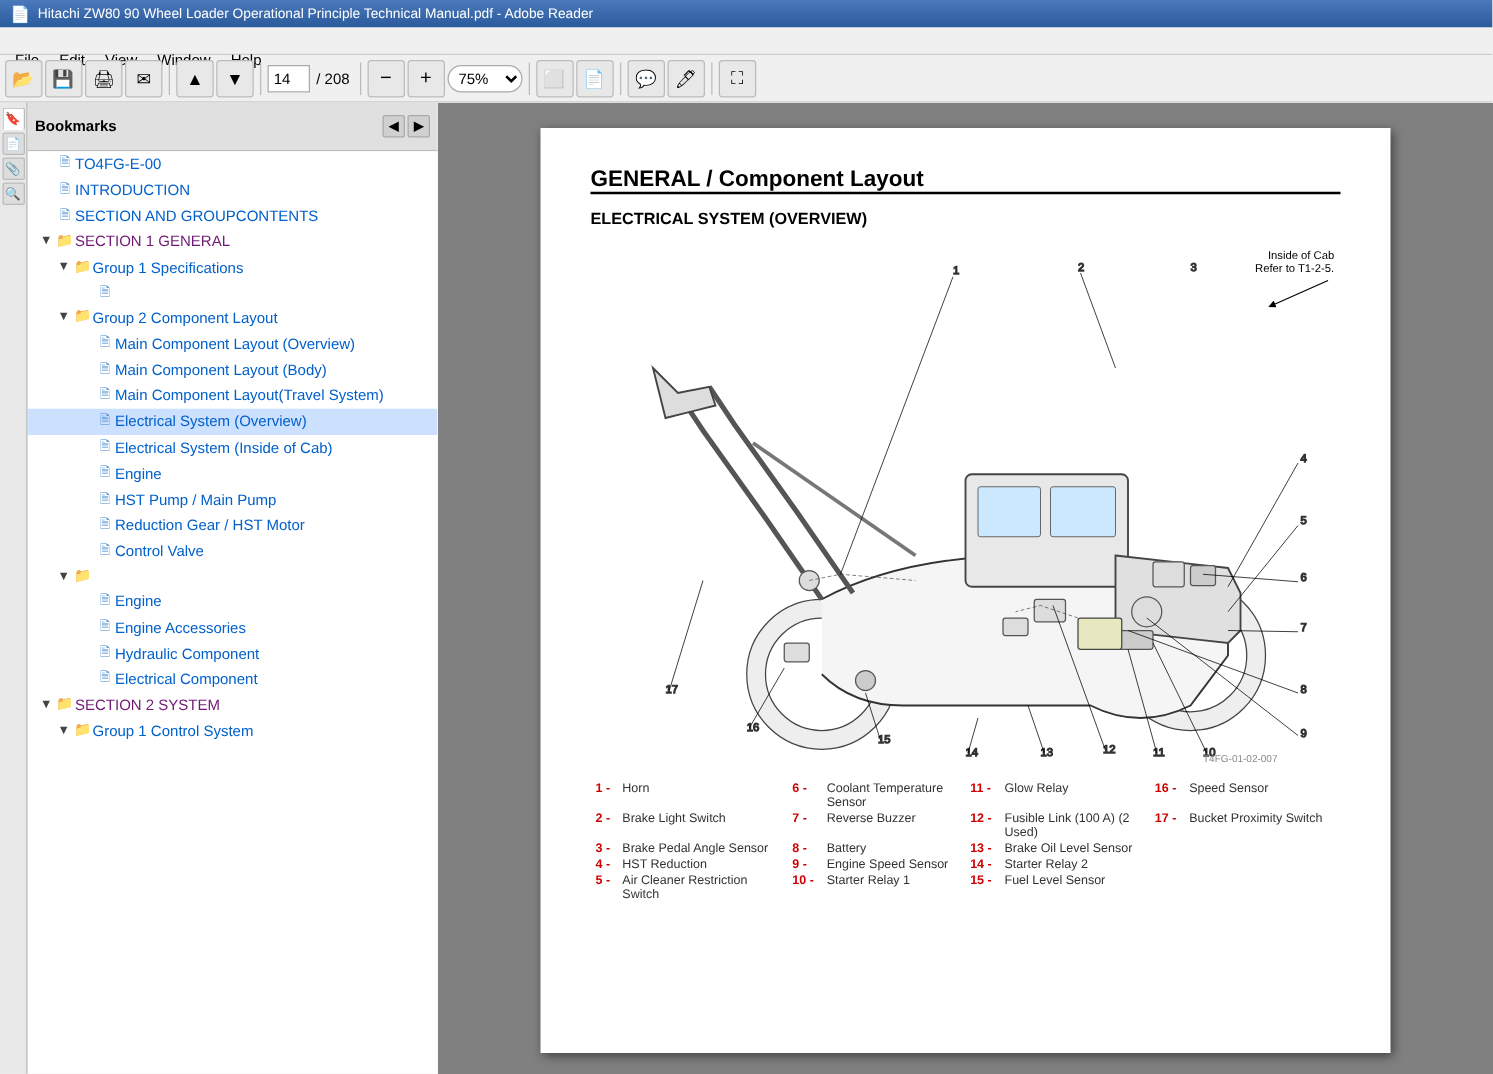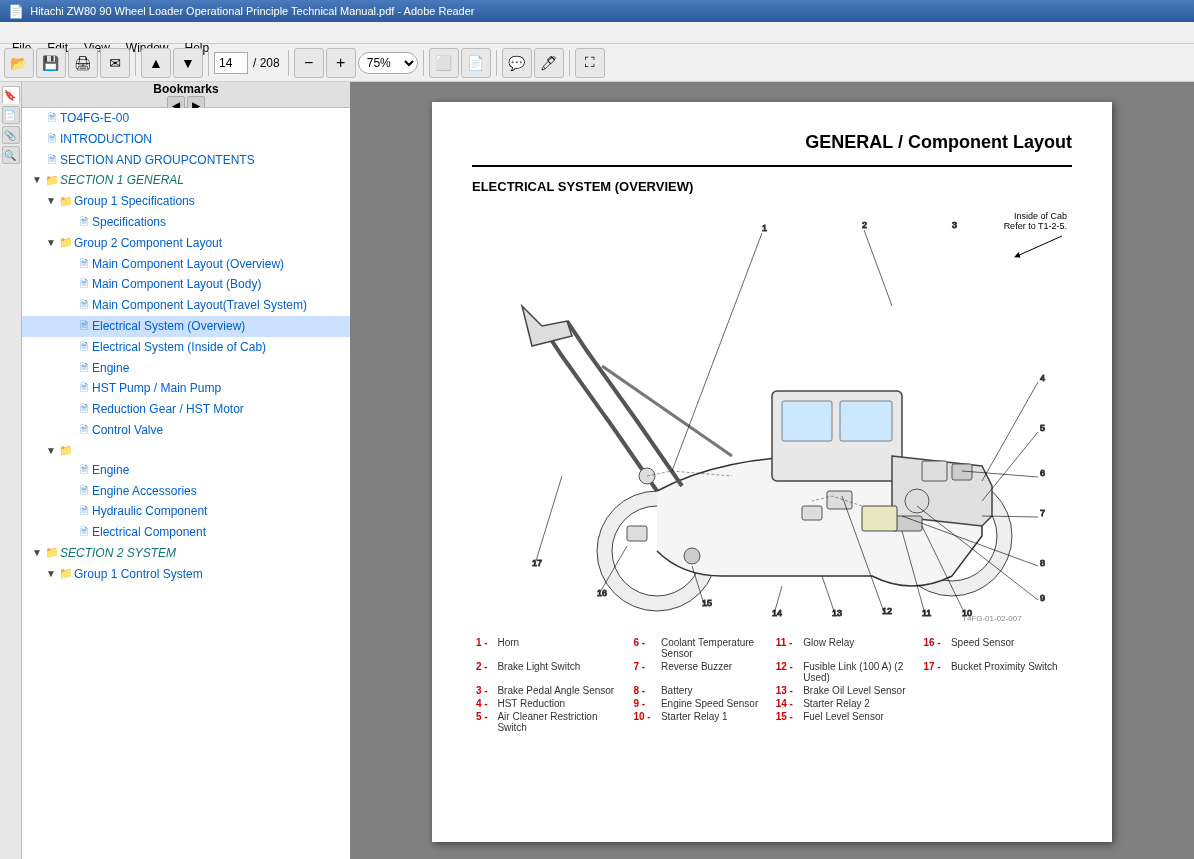--- a/index.html
+++ b/index.html
@@ -92,28 +92,27 @@
     #bookmarks-panel {
       margin-left: 22px;
       width: 328px;
       height: 100%;
       display: flex;
       flex-direction: column;
     }
     #bookmarks-header {
       background: #e0e0e0;
       border-bottom: 1px solid #bbb;
-      height: 26px;
+      height: 39px;
       display: flex;
       align-items: center;
       justify-content: space-between;
       padding: 0 6px;
       font-weight: bold;
       font-size: 12px;
-      flex-direction: column;
     }
     .bm-nav-btns { display: flex; gap: 2px; }
     .bm-nav-btn {
       width: 18px; height: 18px;
       background: #d0d0d0;
       border: 1px solid #aaa;
       border-radius: 2px;
       display: flex; align-items: center; justify-content: center;
       cursor: pointer;
       font-size: 10px;
@@ -135,21 +134,21 @@
       display: flex;
       align-items: flex-start;
       padding: 2px 4px;
       cursor: pointer;
       line-height: 1.4;
     }
     .tree-item.selected { background: #cce0ff; }
     .tree-toggle { width: 14px; height: 14px; display: inline-flex; align-items: center; justify-content: center; font-size: 10px; color: #444; flex-shrink: 0; margin-top: 1px; }
     .tree-icon { width: 16px; height: 14px; display: inline-flex; align-items: center; justify-content: center; flex-shrink: 0; margin-top: 1px; }
     .tree-label { color: #0060cc; flex: 1; }
-    .tree-label.black { color: #0f766e; font-style: italic; }
+    .tree-label.black { color: #701a75; }
 
     
     .page-icon { color: #4488cc; font-size: 10px; }
     
     .folder-icon { color: #e8a000; font-size: 11px; }
 
     
     #content {
       flex: 1;
       background: #808080;
@@ -163,24 +162,24 @@
     #pdf-page {
       background: white;
       width: 680px;
       min-height: 740px;
       padding: 30px 40px;
       box-shadow: 2px 2px 8px rgba(0,0,0,0.5);
       font-size: 11px;
     }
 
     .pdf-title {
-      text-align: right;
+      text-align: left;
       font-size: 18px;
       font-weight: bold;
-      margin-bottom: 12px;
+      margin-bottom: 0;
       color: #000;
     }
     .pdf-title-line {
       border-bottom: 2px solid #000;
       margin-bottom: 12px;
     }
     .pdf-subtitle {
       font-size: 13px;
       font-weight: bold;
       color: #000;
@@ -303,21 +302,20 @@
         <span style="width:18px"></span>
         <span class="tree-toggle">▼</span>
         <span class="tree-icon folder-icon">📁</span>
         <span class="tree-label">Group 1 Specifications</span>
       </div>
 
       <div class="tree-item">
         <span style="width:36px"></span>
         <span class="tree-toggle"></span>
         <span class="tree-icon page-icon">🗎</span>
-        <span class="tree-label">Specifications</span>
       </div>
 
       <div class="tree-item">
         <span style="width:18px"></span>
         <span class="tree-toggle">▼</span>
         <span class="tree-icon folder-icon">📁</span>
         <span class="tree-label">Group 2 Component Layout</span>
       </div>
 
       <div class="tree-item">

